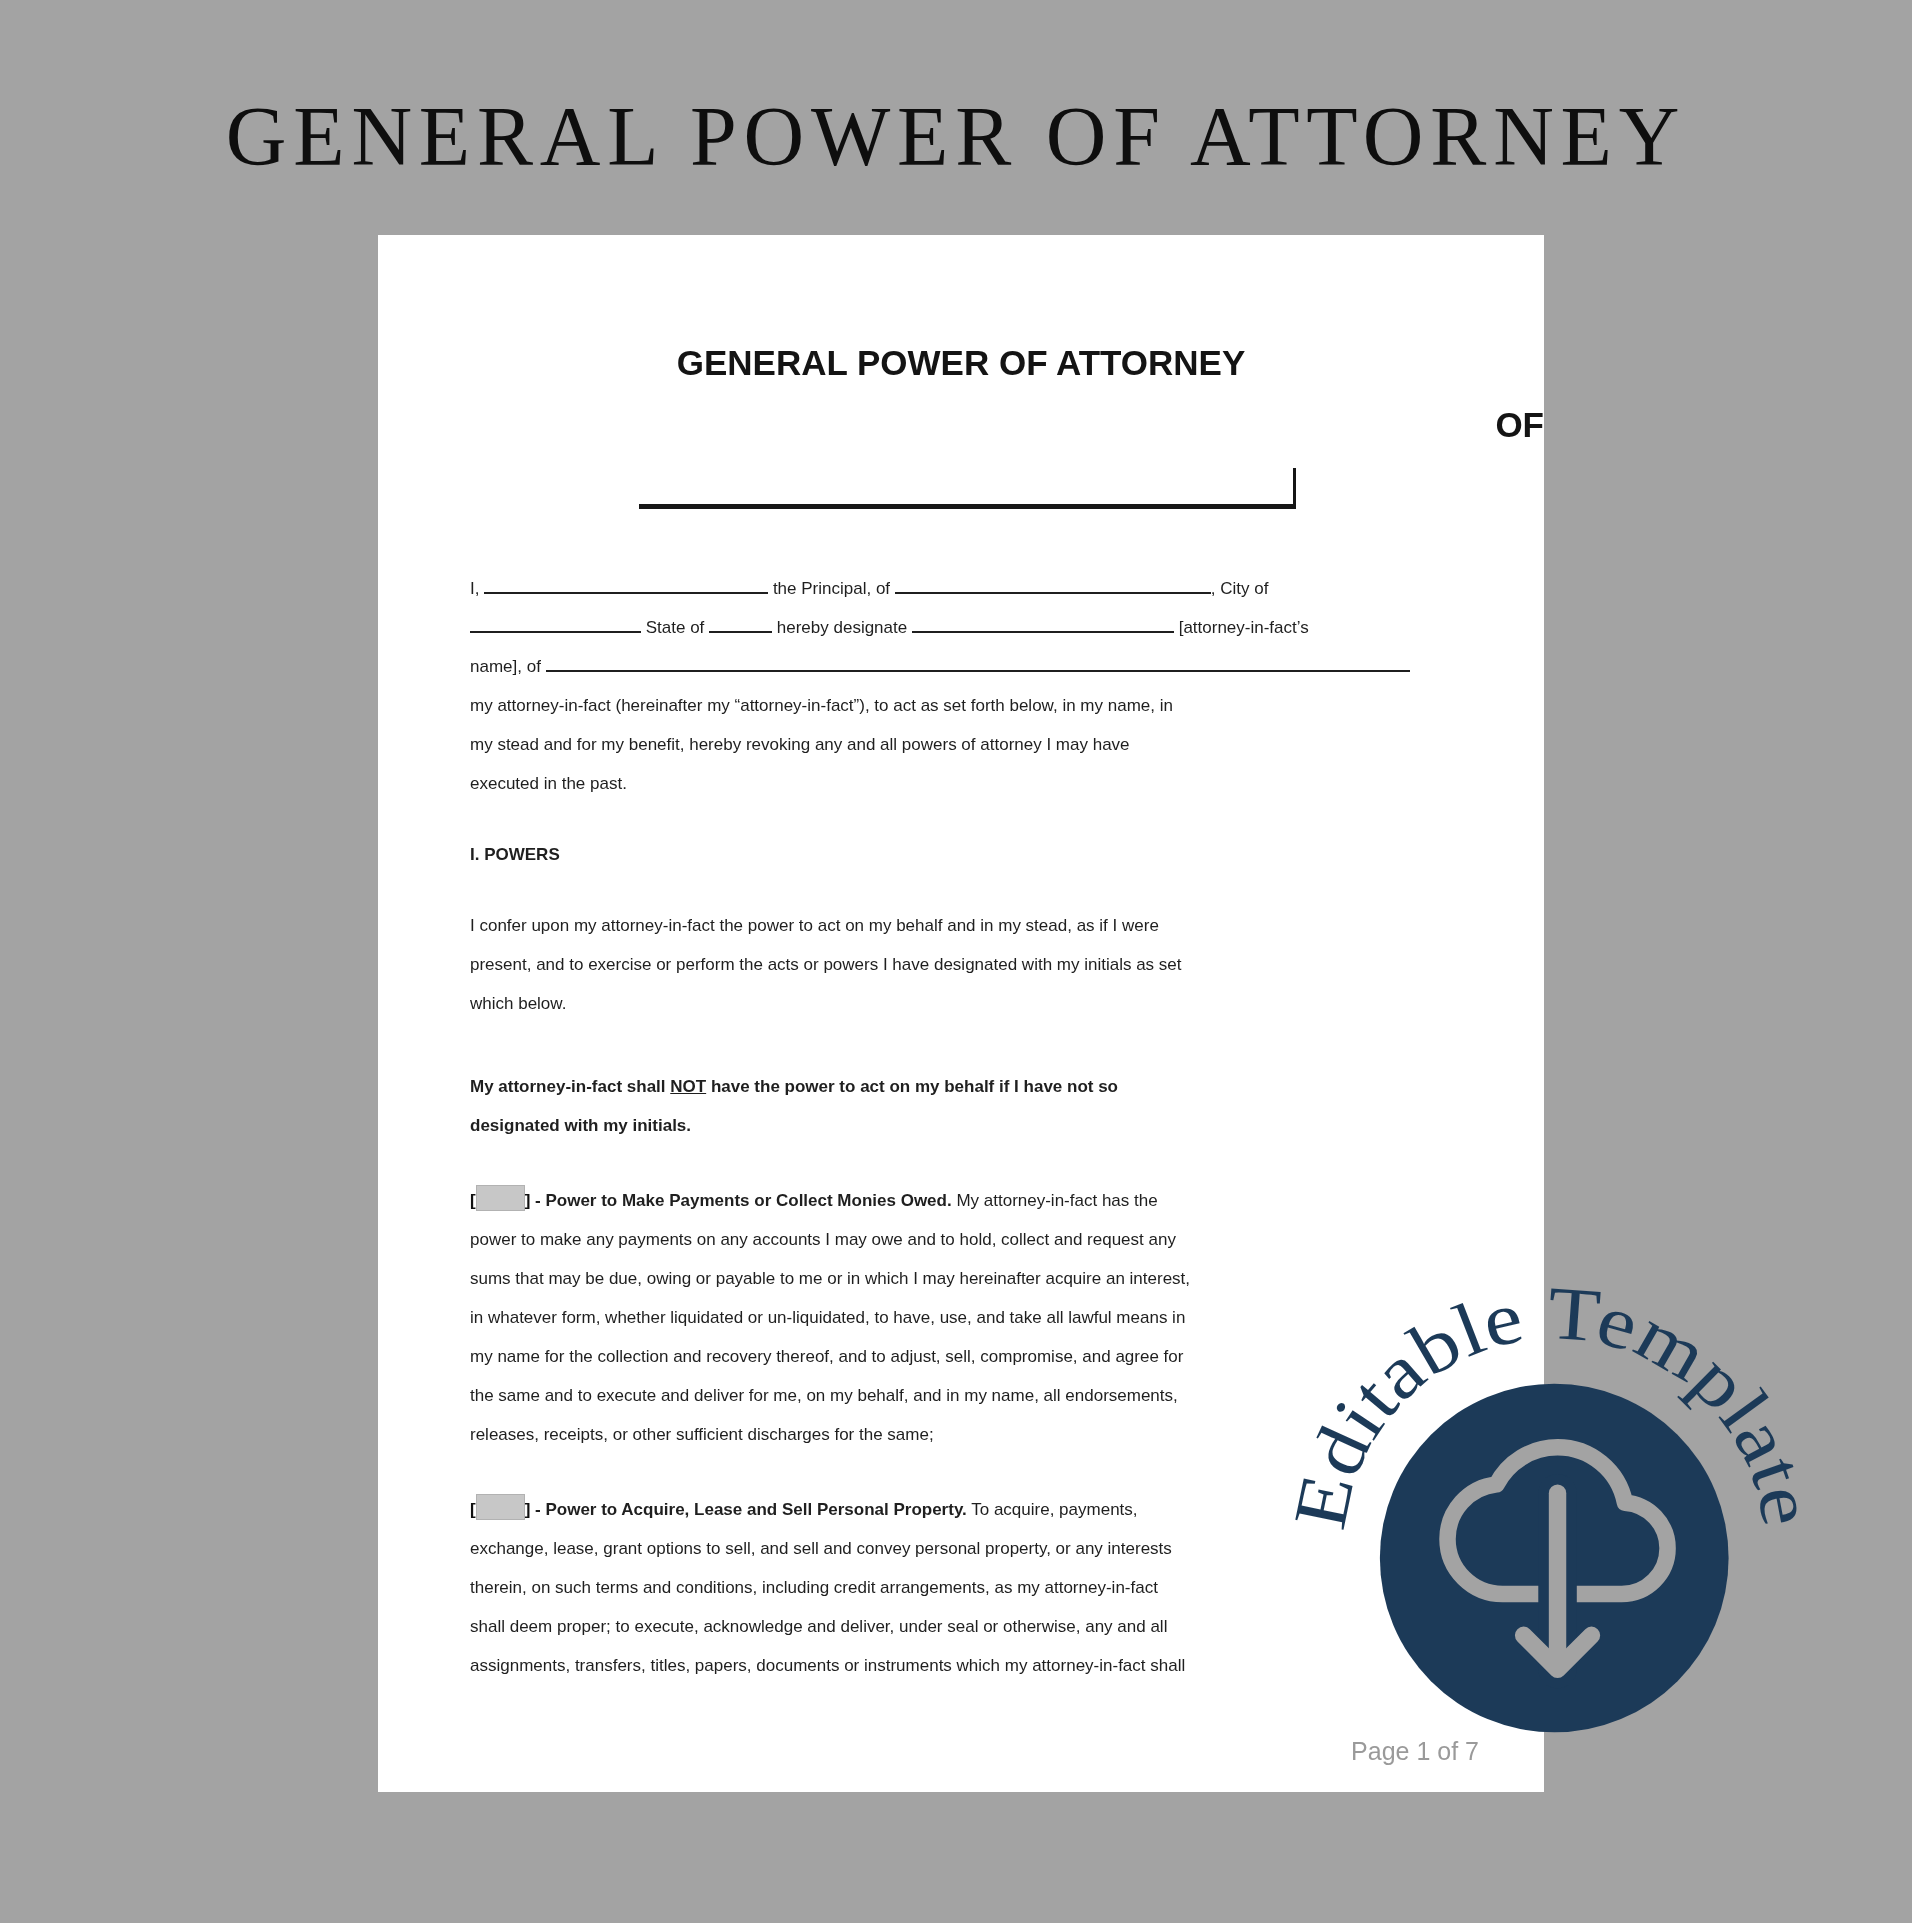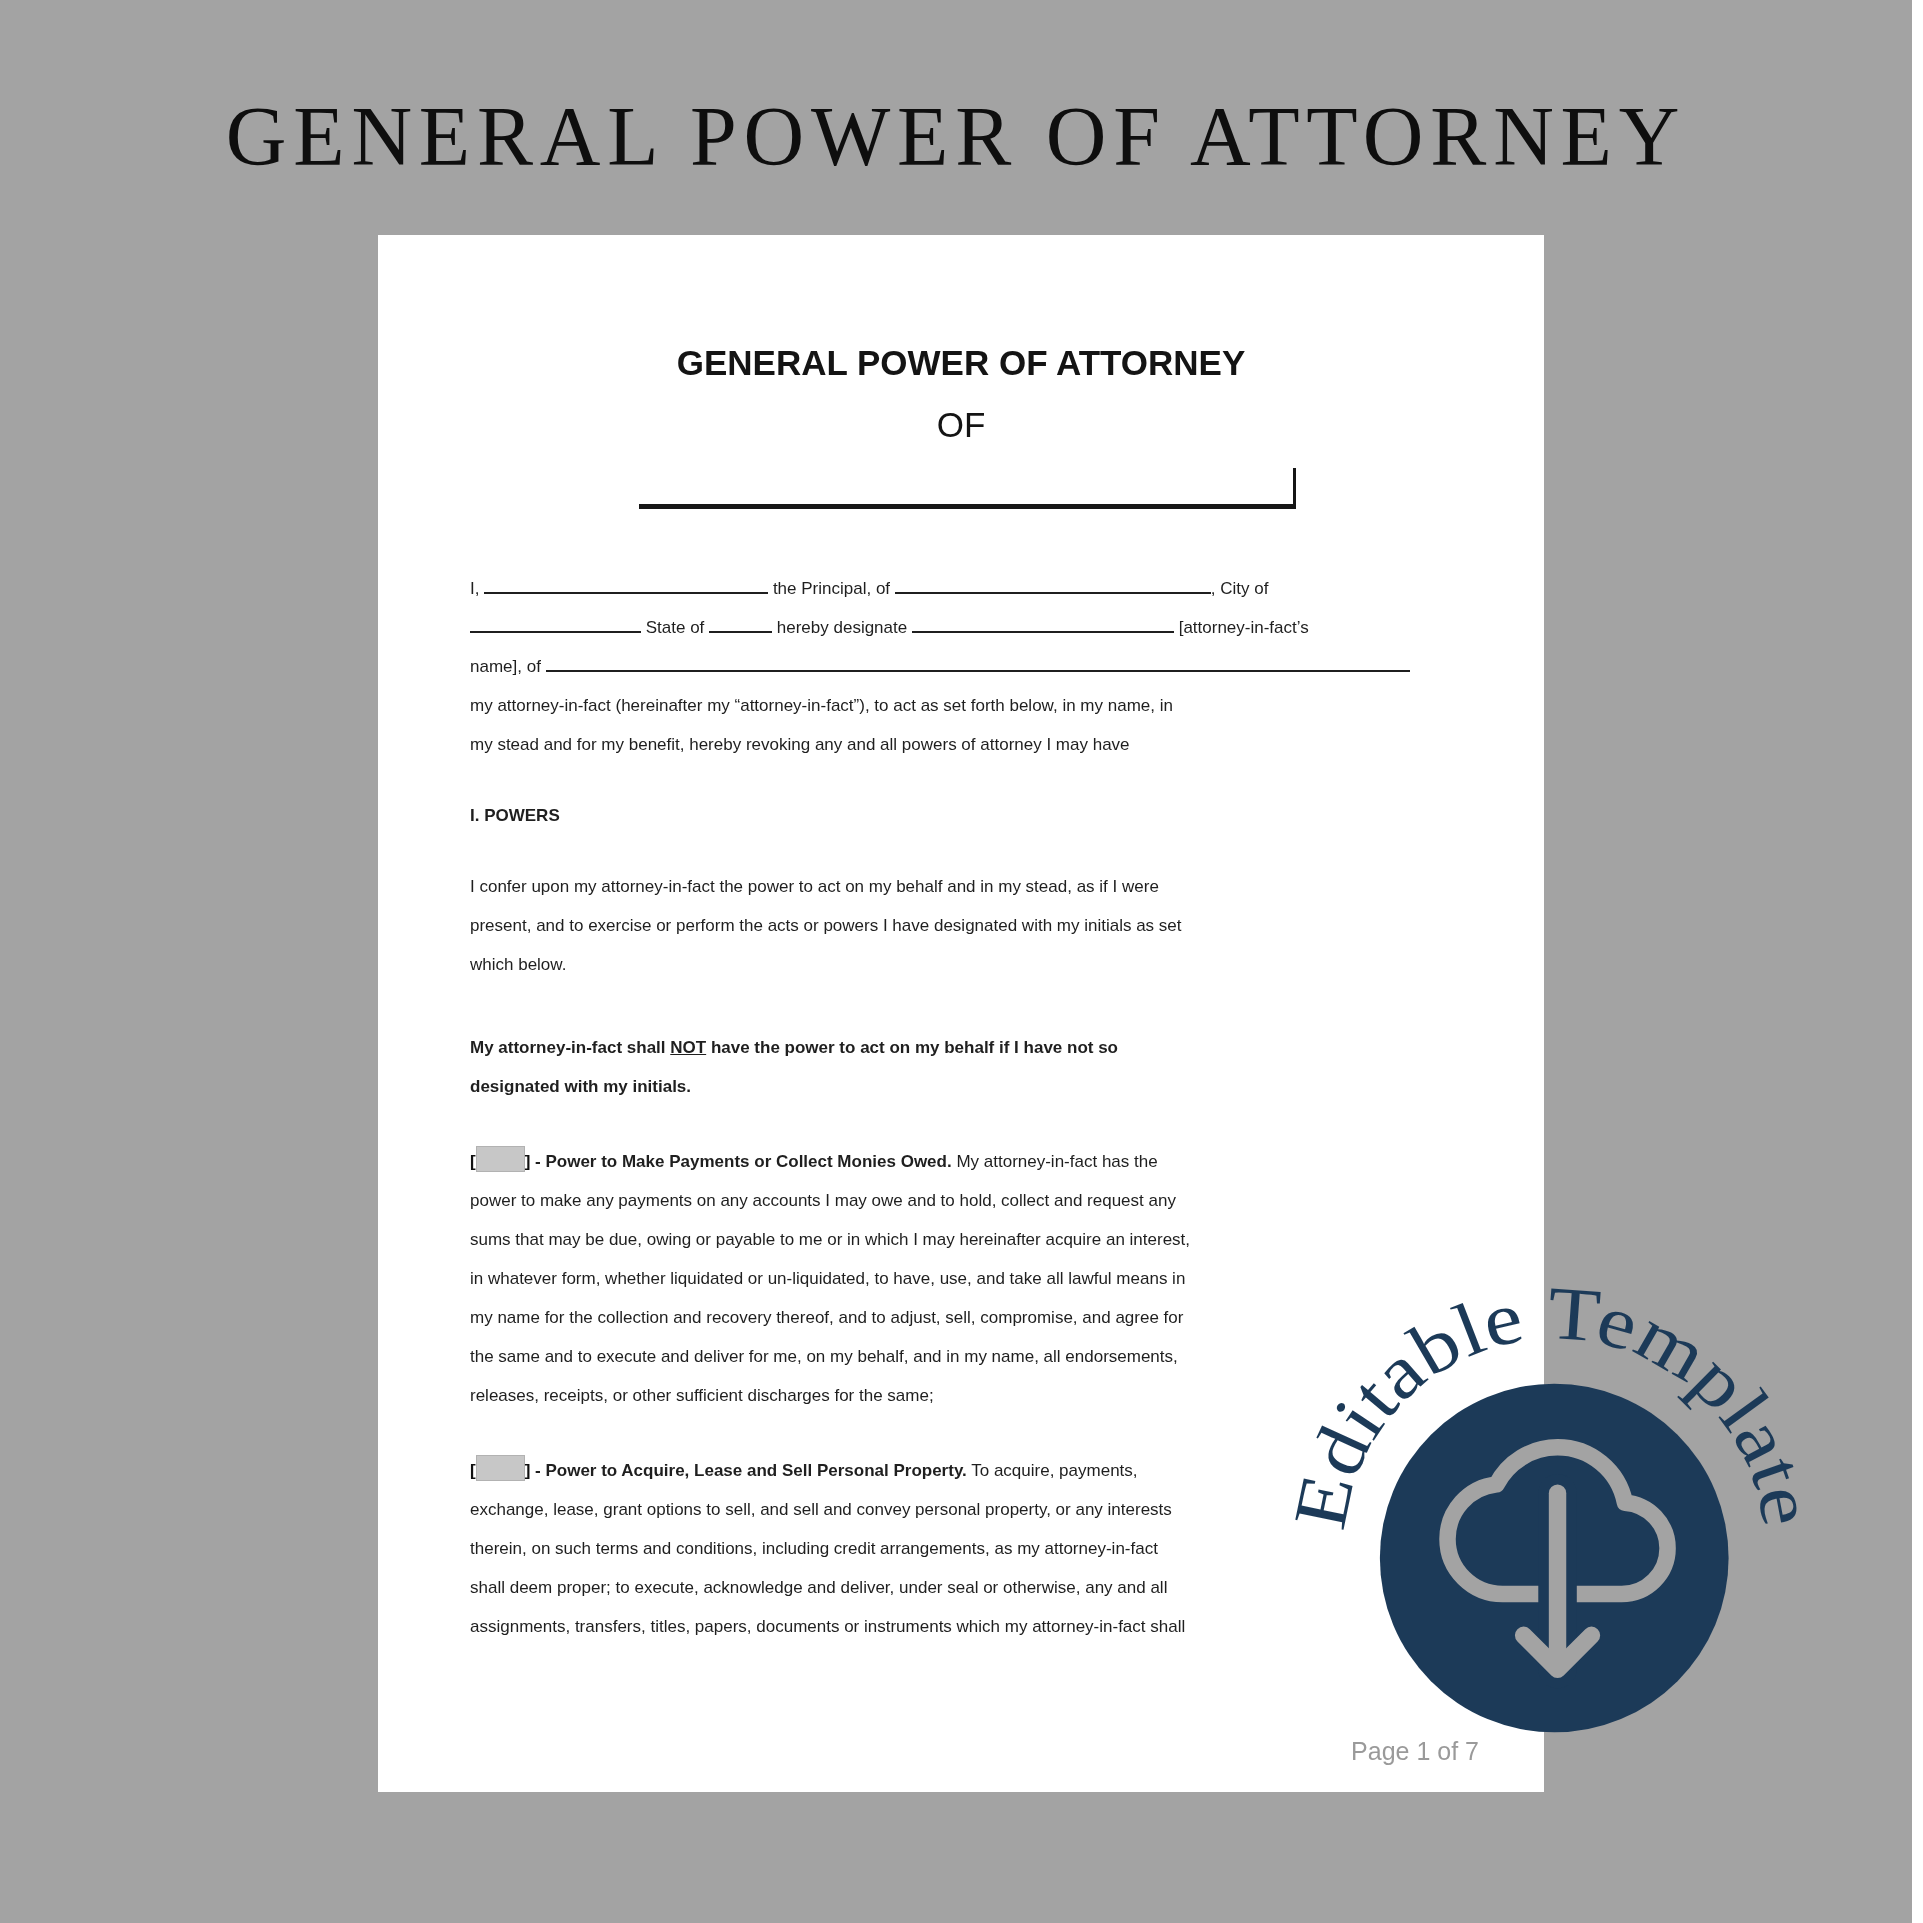--- a/index.html
+++ b/index.html
@@ -20,21 +20,21 @@
 
   
   .page{
     position:absolute;left:378px;top:235px;width:1166px;height:1557px;
     background:#ffffff;
   }
   .doc-title{
     margin-top:110px;text-align:center;font-weight:700;font-size:35px;line-height:35px;color:#141414;
   }
   .doc-of{
-    margin-top:27px;text-align:center;font-weight:400;font-size:35px;line-height:35px;color:#141414;
+    margin-top:27px;text-align:right;font-weight:700;font-size:35px;line-height:35px;color:#141414;
   }
   .name-blank{
     margin-left:261px;margin-top:25.6px;width:654px;height:36px;
     border-bottom:5.3px solid #161616;border-right:3px solid #161616;
   }
 
   #doc-body{color:#1f1f1f;font-size:17px;}
   .para{margin-left:92px;margin-right:92px;}
   .ln{height:39px;line-height:39px;white-space:nowrap;}
   .b{font-weight:700;}
@@ -76,20 +76,21 @@
     <div class="doc-of">OF</div>
     <div class="name-blank"></div>
 
     <div id="doc-body">
         <div class="para s-intro">
           <div class="ln"><span>I, </span><span class="blank" style="width: 284px;"></span><span> the Principal, of </span><span class="blank" style="width: 316px;"></span><span>, City of</span></div>
           <div class="ln"><span class="blank" style="width: 171px;"></span><span> State of </span><span class="blank" style="width: 63px;"></span><span> hereby designate </span><span class="blank" style="width: 262px;"></span><span> [attorney-in-fact’s</span></div>
           <div class="ln"><span>name], of </span><span class="blank" style="width: 864px;"></span></div>
           <div class="ln"><span>my attorney-in-fact (hereinafter my “attorney-in-fact”), to act as set forth below, in my name, in</span></div>
           <div class="ln"><span>my stead and for my benefit, hereby revoking any and all powers of attorney I may have</span></div>
+          <div class="ln"><span>executed in the past.</span></div>
         </div>
         <div class="para s-heading">
           <div class="ln"><span class="b">I. POWERS</span></div>
         </div>
         <div class="para s-confer">
           <div class="ln"><span>I confer upon my attorney-in-fact the power to act on my behalf and in my stead, as if I were</span></div>
           <div class="ln"><span>present, and to exercise or perform the acts or powers I have designated with my initials as set</span></div>
           <div class="ln"><span>which below.</span></div>
         </div>
         <div class="para s-boldpara">

